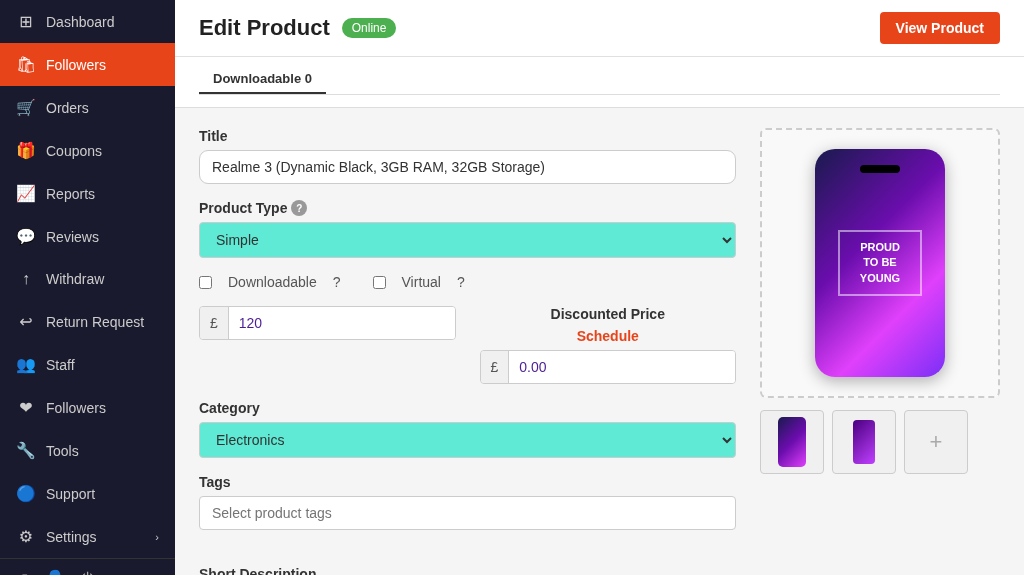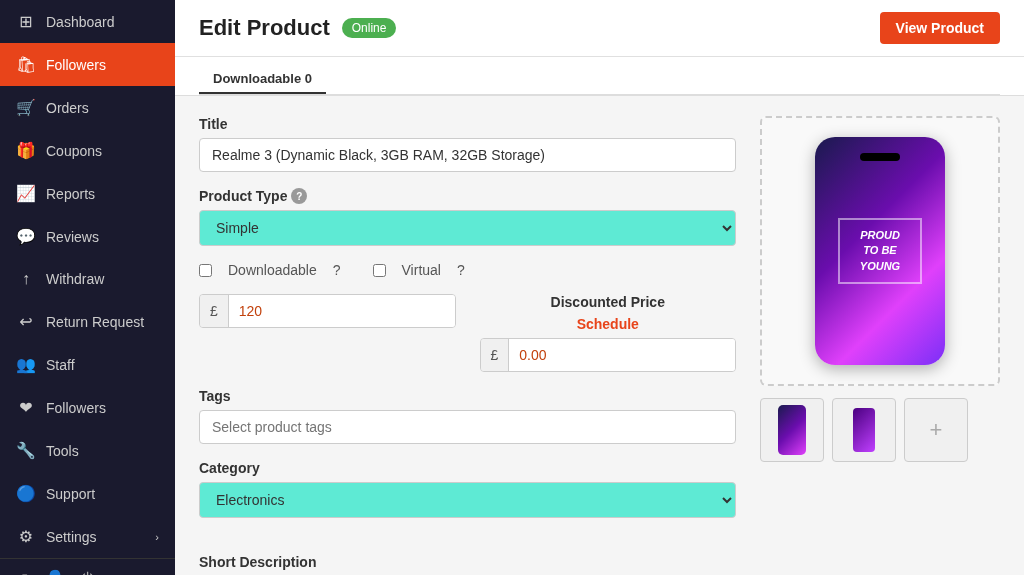--- a/index.html
+++ b/index.html
@@ -119,21 +119,21 @@
       font-size: 10px;
       display: inline-flex;
       align-items: center;
       justify-content: center;
       cursor: pointer;
     }
     .form-input {
       width: 100%;
       padding: 8px 12px;
       border: 1px solid #ccc;
-      border-radius: 4px;
+      border-radius: 9px;
       font-size: 14px;
       color: #333;
     }
     .form-select {
       width: 100%;
       padding: 8px 12px;
       border: 1px solid #ccc;
       border-radius: 4px;
       font-size: 14px;
       color: #333;
@@ -192,21 +192,21 @@
       font-size: 14px;
       border-right: 1px solid #ccc;
       color: #555;
     }
     .price-input {
       flex: 1;
       border: none;
       padding: 8px 10px;
       font-size: 14px;
       outline: none;
-      color: #c2410c;
+      color: #4c1d95;
     }
 
     .discounted-header {
       display: flex;
       justify-content: space-between;
       align-items: center;
       margin-bottom: 6px;
       flex-direction: column;
     }
 
@@ -265,21 +265,20 @@
       width: 130px;
       height: 228px;
       background: linear-gradient(135deg, #1a1a4e 0%, #6a0dad 40%, #e040fb 70%, #7b2ff7 100%);
       border-radius: 20px;
       display: flex;
       flex-direction: column;
       align-items: center;
       justify-content: center;
       position: relative;
       box-shadow: 0 4px 16px rgba(0,0,0,0.3);
-      font-style: italic;
     }
     .phone-mockup .notch {
       width: 40px;
       height: 8px;
       background: #000;
       border-radius: 4px;
       position: absolute;
       top: 16px;
     }
     .phone-mockup .screen-text {
@@ -326,21 +325,21 @@
     .thumb-add {
       font-size: 22px;
       color: #aaa;
     }
 
     
     .sub-tabs {
       display: flex;
       gap: 0;
       border-bottom: 1px solid #ddd;
-      margin-bottom: 0;
+      margin-bottom: 12px;
     }
     .sub-tab {
       padding: 6px 14px;
       font-size: 13px;
       cursor: pointer;
       color: #777;
       border-bottom: 2px solid transparent;
     }
     .sub-tab.active {
       color: #333;
@@ -475,29 +474,29 @@
             <span class="price-label-link">Schedule</span>
           </div>
           <div class="price-input-wrap">
             <span class="price-currency">£</span>
             <input class="price-input" type="text" value="0.00" style="">
           </div>
         </div>
       </div>
 
       <div class="form-group">
-        <div class="form-label">Tags</div>
-        <input class="tags-input" type="text" placeholder="Select product tags" style="">
-      </div>
-
-      <div class="form-group">
         <div class="form-label">Category</div>
         <select class="form-select">
           <option>Electronics</option>
         </select>
+      </div>
+
+      <div class="form-group">
+        <div class="form-label">Tags</div>
+        <input class="tags-input" type="text" placeholder="Select product tags" style="">
       </div>
 
     </div>
 
     <div class="form-right">
       <div class="image-main">
         <div class="image-main-inner">
           <div class="phone-mockup">
             <div class="notch"></div>
             <div class="screen-box">

